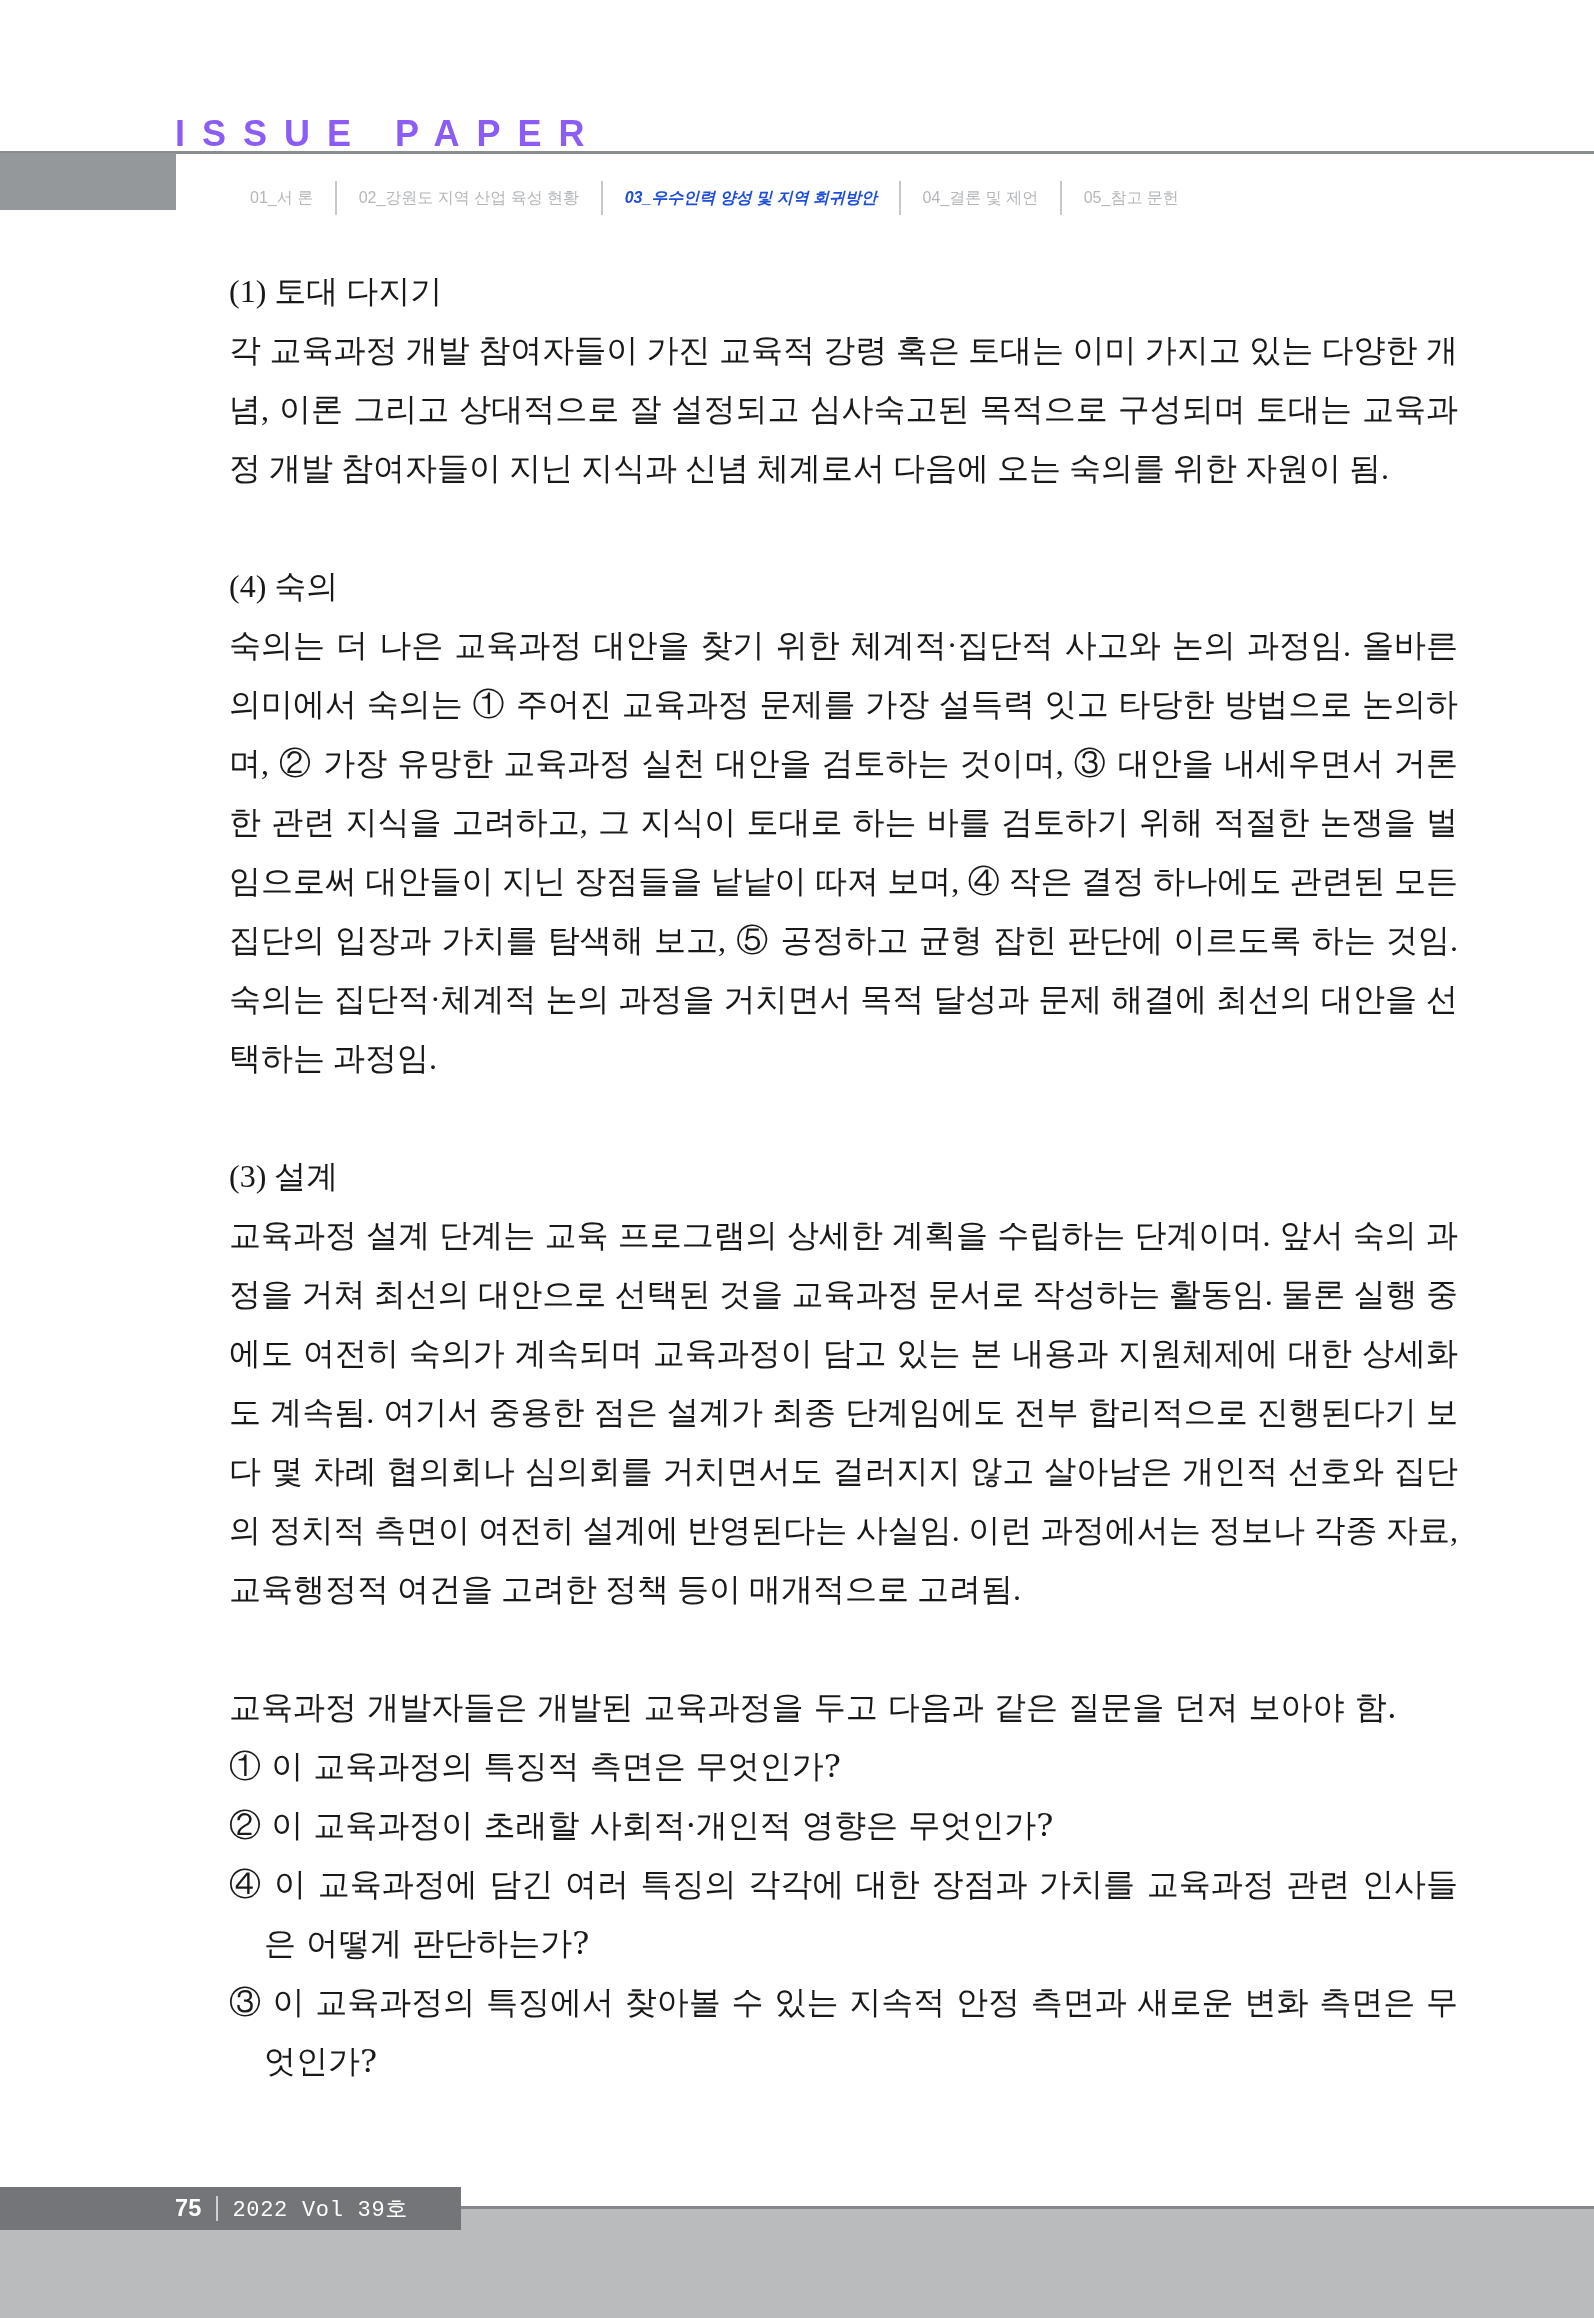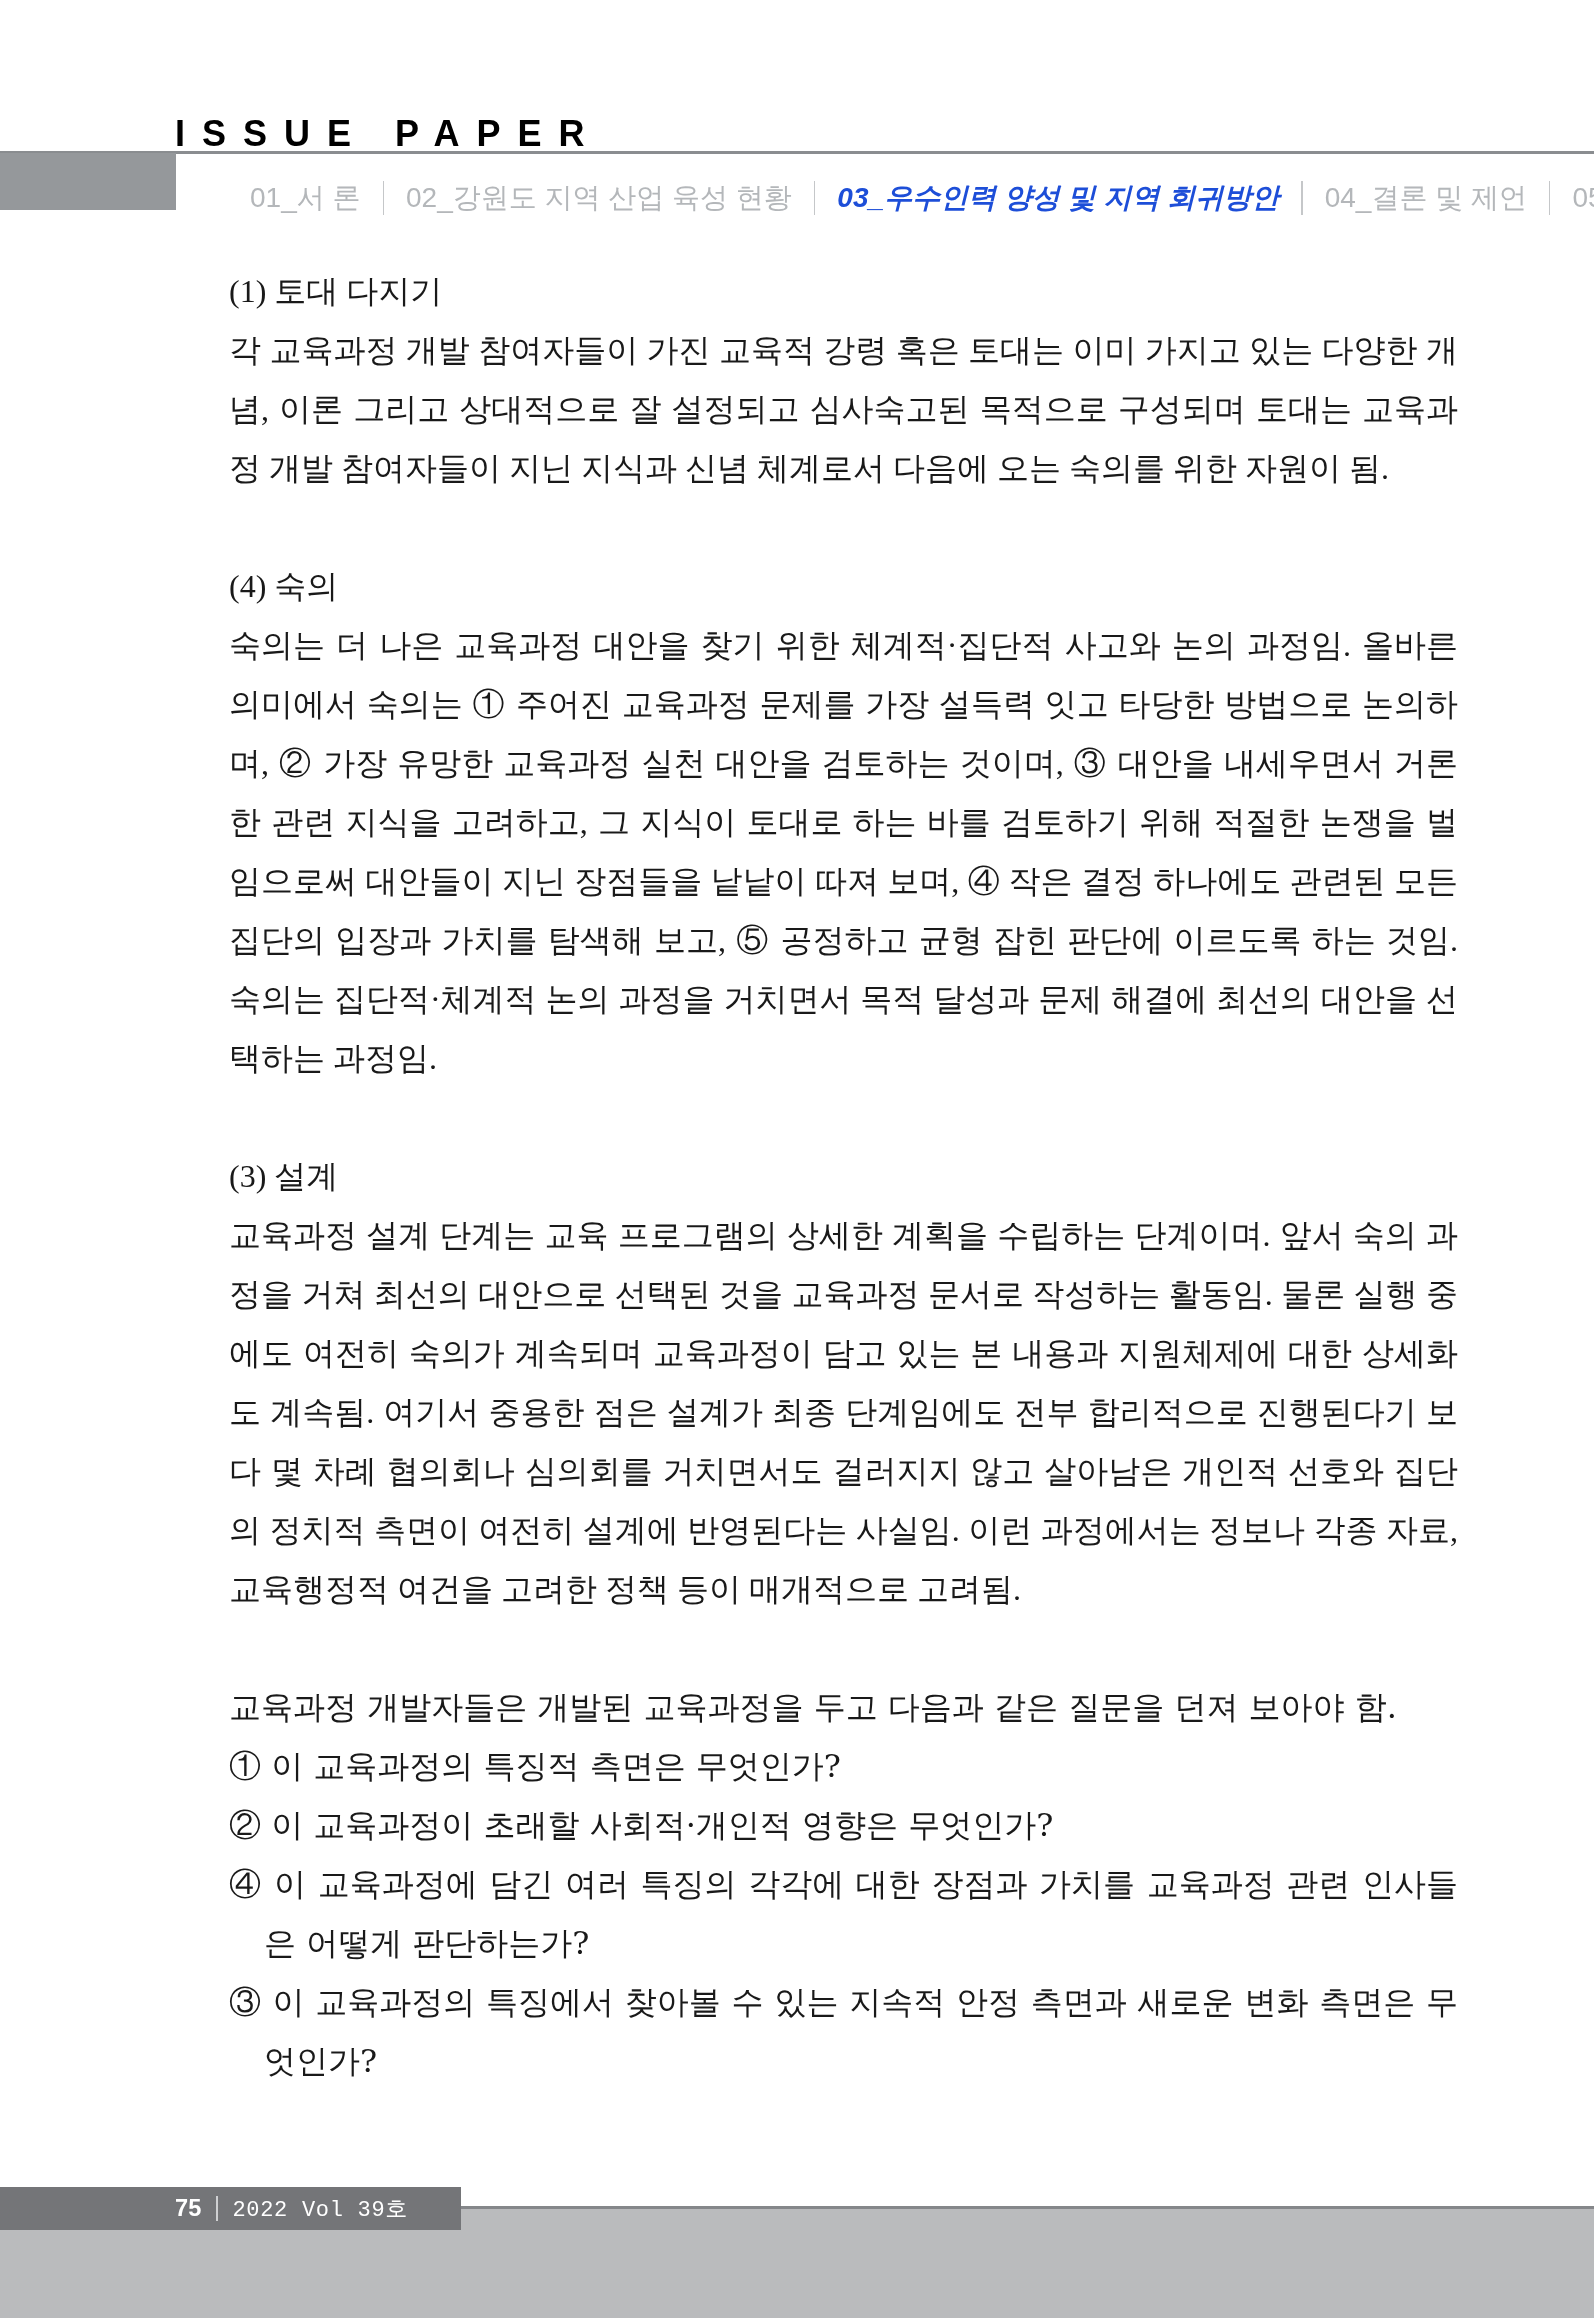--- a/index.html
+++ b/index.html
@@ -15,21 +15,21 @@
   
   .issue-title {
     position: absolute;
     left: 175px;
     top: 115px;
     font-family: "Liberation Sans", sans-serif;
     font-size: 36px;
     line-height: 37px;
     font-weight: 600;
     letter-spacing: 17px;
-    color: #000000;
+    color: #8b5cf6;
     white-space: nowrap;
   }
   .header-rule {
     position: absolute;
     left: 0;
     top: 151px;
     width: 100%;
     height: 3px;
     background: #8a8d90;
   }
@@ -44,21 +44,21 @@
   .nav {
     position: absolute;
     left: 175px;
     top: 176px;
     right: 0;
     height: 44px;
     display: flex;
     align-items: center;
     padding-left: 53px;
     font-family: "Liberation Sans", sans-serif;
-    font-size: 28px;
+    font-size: 16px;
     color: #b4b7ba;
   }
   .nav-item {
     padding: 0 22px;
     white-space: nowrap;
     cursor: default;
   }
   .nav-item.active {
     color: #1d4ed8;
     font-weight: 700;

